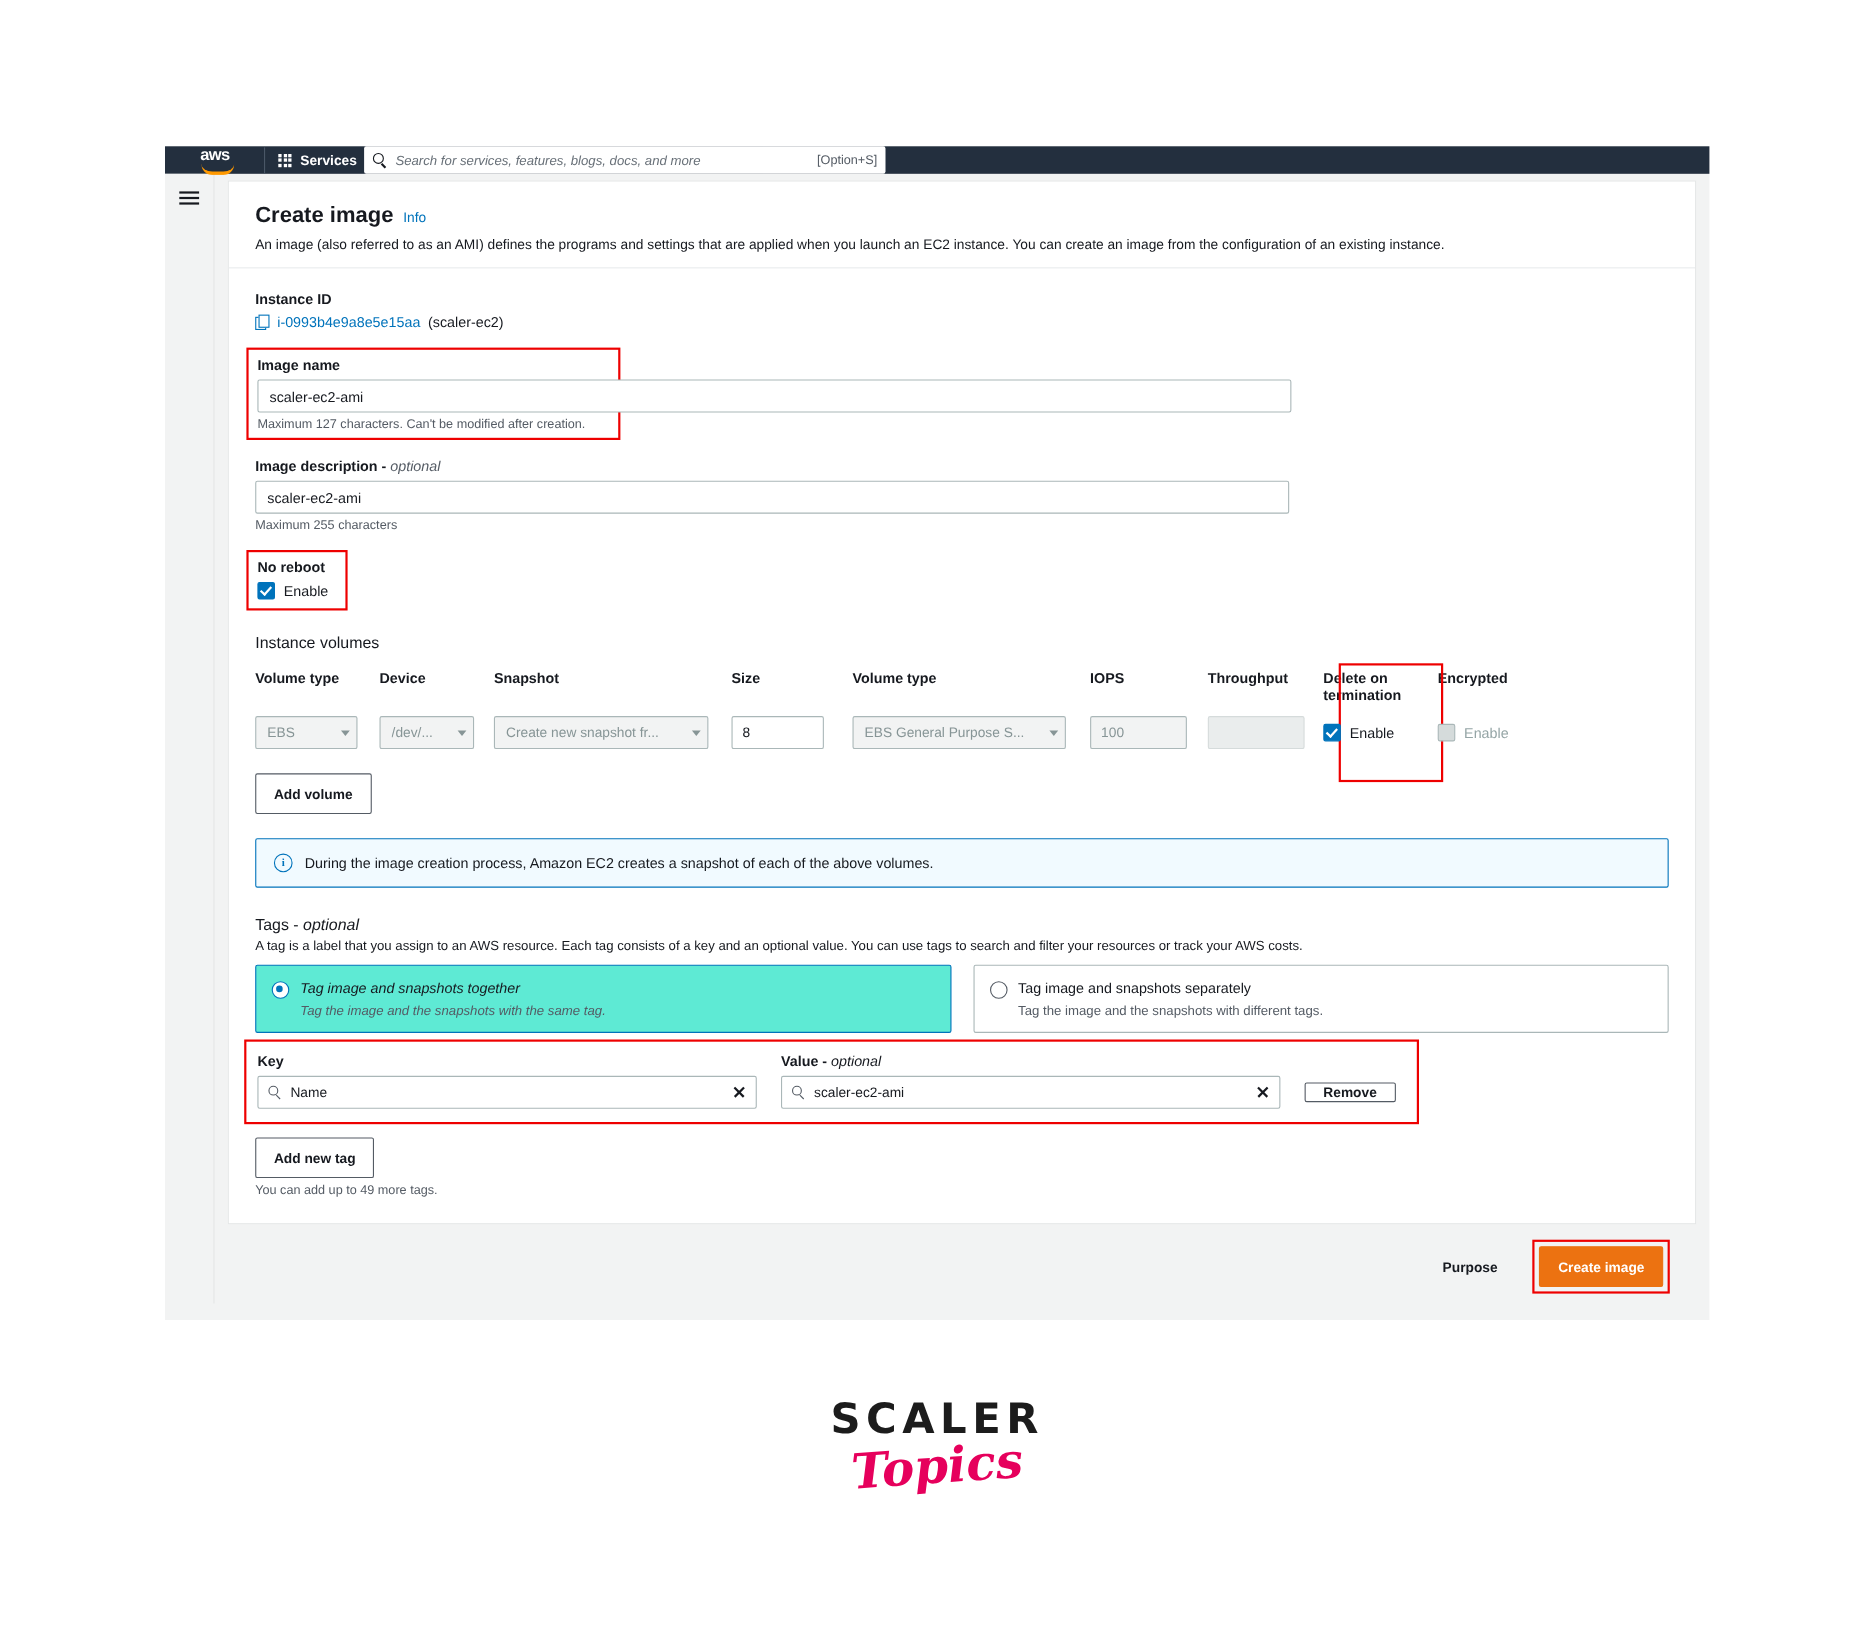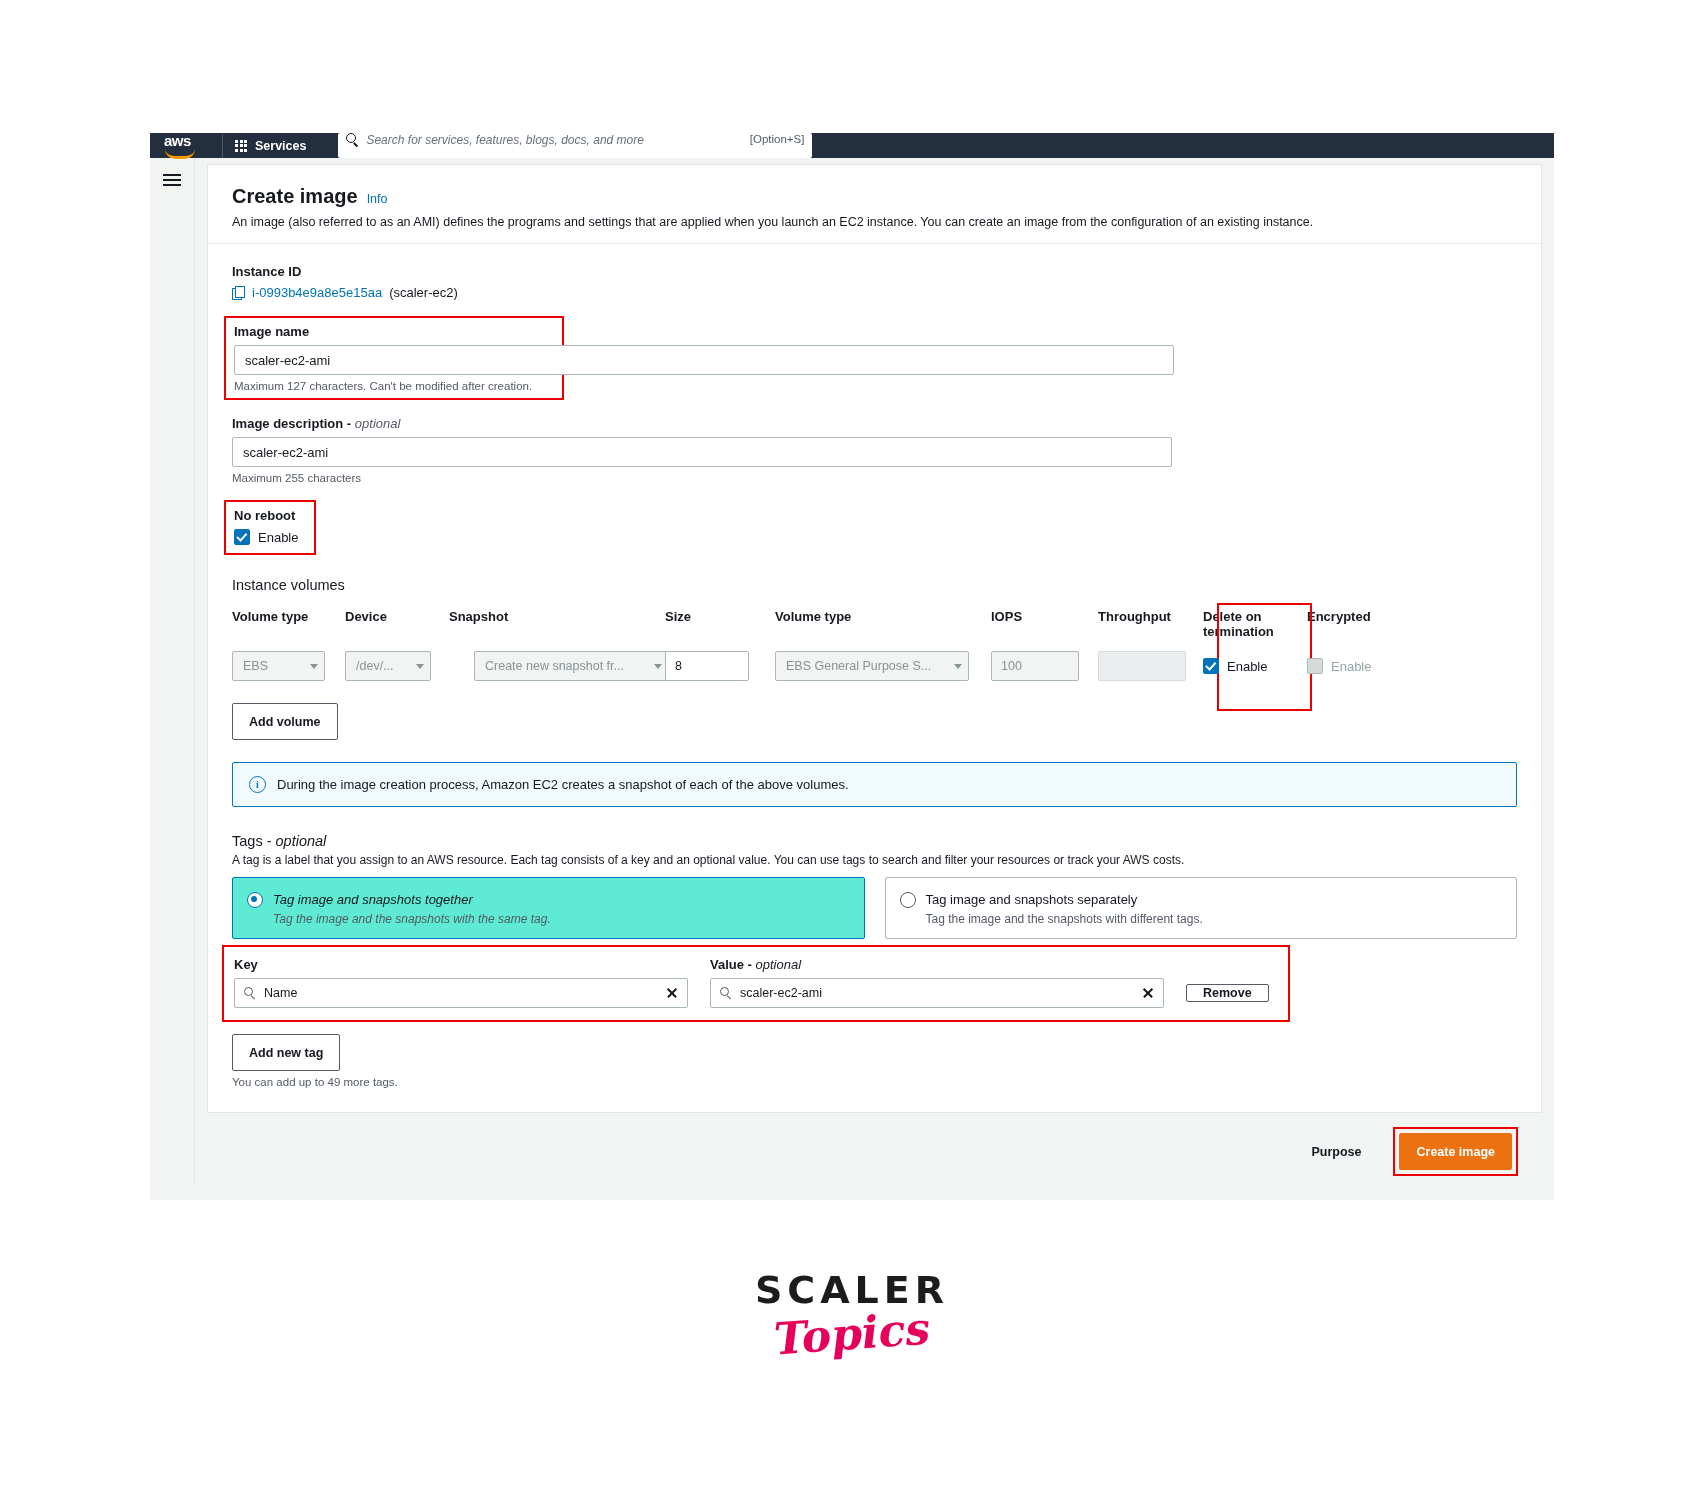--- a/index.html
+++ b/index.html
@@ -25,21 +25,21 @@
     height: 1067px;
     background: #f2f3f3;
   }
 
   
   .topnav {
     height: 25px;
     background: #232f3e;
     display: flex;
     align-items: center;
-    padding: 0 14px;
+    padding: 0 32px;
     box-sizing: border-box;
   }
   .aws-logo {
     width: 44px;
     height: 26px;
     position: relative;
     margin-right: 12px;
     flex: none;
   }
   .aws-logo .aws-text {
@@ -82,26 +82,27 @@
     gap: 1.5px;
     margin-right: 8px;
   }
   .grid-icon i {
     background: #ffffff;
     width: 3px;
     height: 3px;
     display: block;
   }
   .search-box {
-    margin-left: 32px;
+    margin-left: 7px;
     width: 474px;
     height: 25px;
     background: #ffffff;
     border-radius: 2px;
     display: flex;
+    align-items: center;
     padding: 0 8px;
     box-sizing: border-box;
     flex: none;
   }
   .search-box .mag {
     width: 13px; height: 13px;
     flex: none;
     margin-right: 7px;
     position: relative;
   }
@@ -719,21 +720,21 @@
                     <span class="caret"></span>
                   </div>
                 </div>
                 <div class="c2">
                   <div class="ddl" style="width:86px;">
                     <span class="cap">/dev/...</span>
                     <span class="caret"></span>
                   </div>
                 </div>
                 <div class="c3">
-                  <div class="ddl" style="width:195px;margin-left:25px;">
+                  <div class="ddl" style="width:195px;">
                     <span class="cap">Create new snapshot fr...</span>
                     <span class="caret"></span>
                   </div>
                 </div>
                 <div class="c4">
                   <input class="inp-sm" style="width: 84px;" type="text" value="8">
                 </div>
                 <div class="c5">
                   <div class="ddl" style="width:194px;">
                     <span class="cap">EBS General Purpose S...</span>

